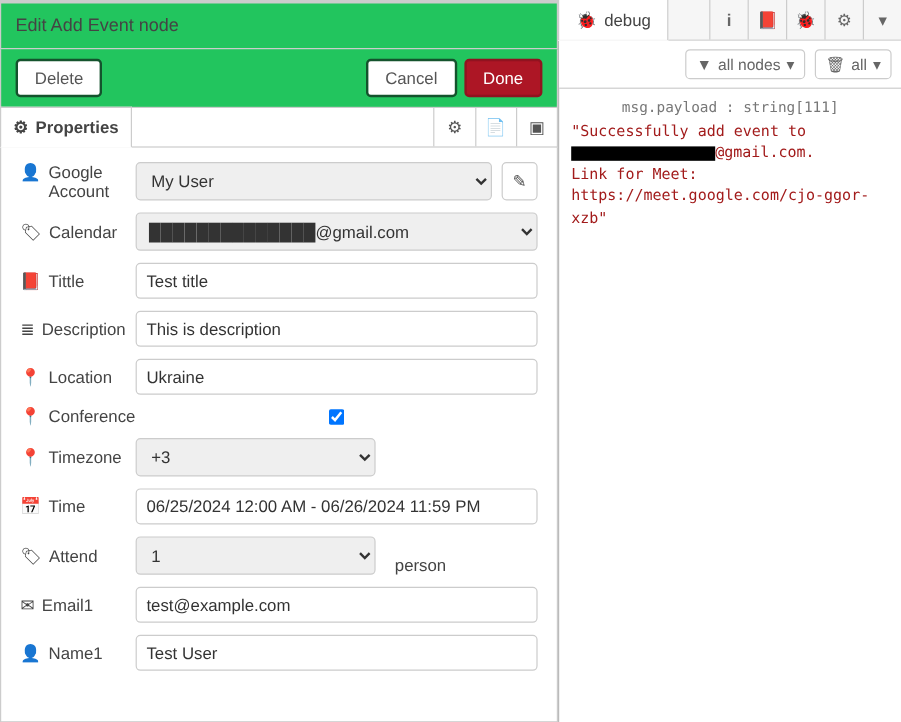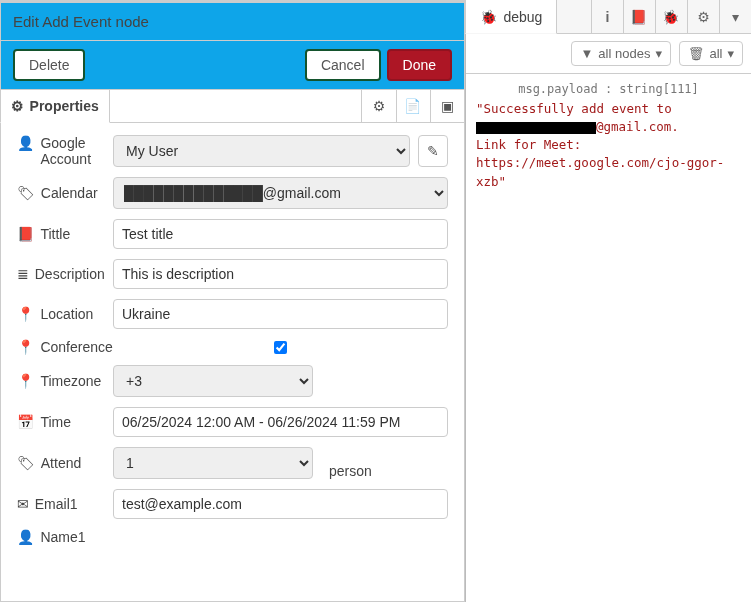--- a/index.html
+++ b/index.html
@@ -12,21 +12,21 @@
     width: 751px;
     height: 602px;
     overflow: hidden;
   }
   .app { display: flex; width: 100%; height: 100%; }
   .left-panel { width: 466px; border-right: 1px solid #bbb; display: flex; flex-direction: column; background:#fff;}
   .right-panel { flex: 1; display: flex; flex-direction: column; }
 
   
   .dlg-header {
-    background: #0ea5e9;
+    background: #22c55e;
     border: 1px solid #ccc;
     border-top: 3px solid #ccc;
     padding: 10px 12px;
     display: flex;
     align-items: flex-end;
     justify-content: space-between;
   }
   .dlg-title { font-size: 15px; color: #444; }
   .dlg-buttons { display:flex; gap:6px; }
   .btn {
@@ -259,20 +259,23 @@
         <div class="form-ctrl">
           <input type="text" value="test@example.com" style="">
         </div>
       </div>
 
       <div class="form-row">
         <div class="form-label">
           <span class="ico">👤</span>
           <span class="lbl-text">Name1</span>
         </div>
+        <div class="form-ctrl">
+          <input type="text" value="Test User" style="">
+        </div>
       </div>
 
     </div>
   </div>
 
   <div class="right-panel">
     <div class="r-header">
       <div class="r-tab">
         <span class="ico">🐞</span>
         <span>debug</span>

